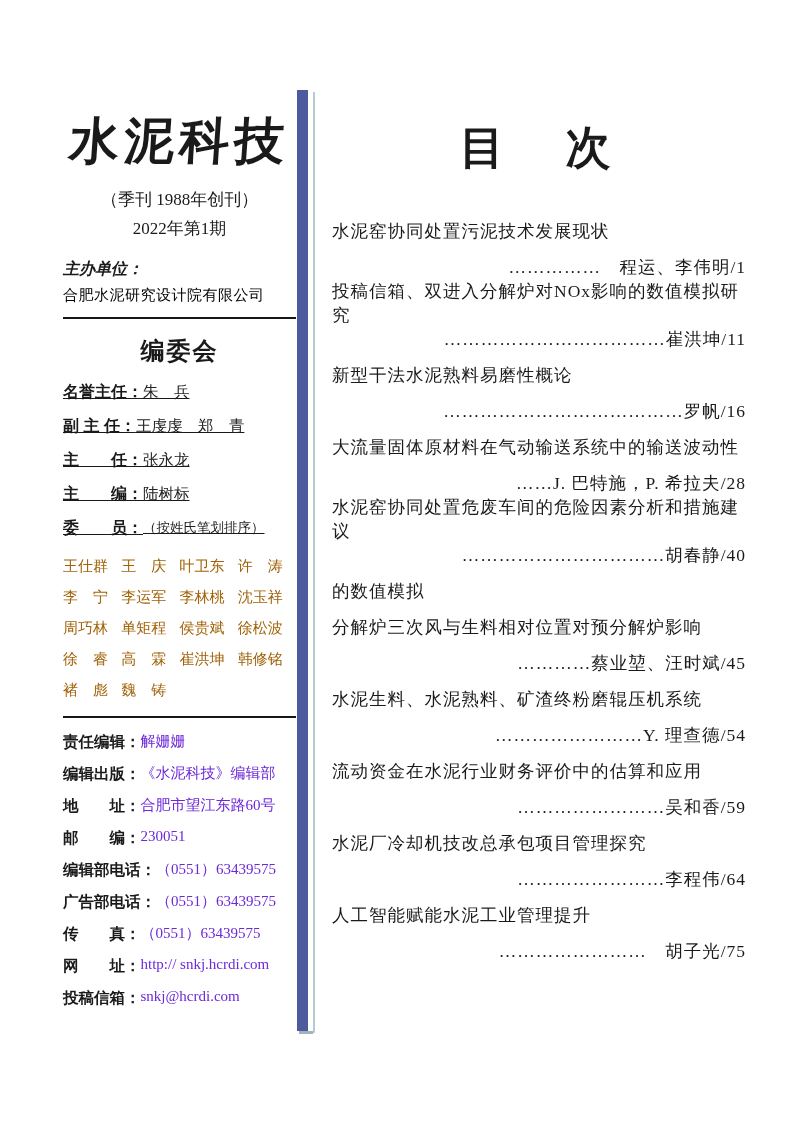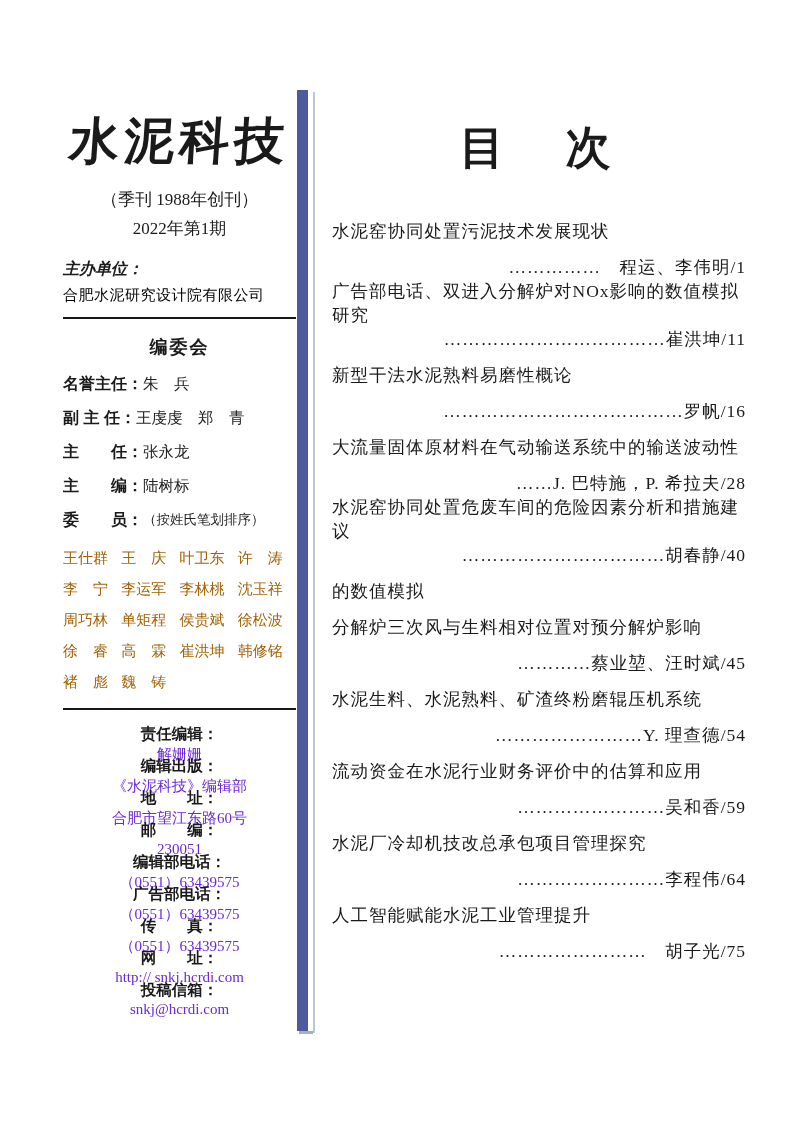--- a/index.html
+++ b/index.html
@@ -49,32 +49,32 @@
   .rule{
     border:none;
     border-top:2px solid #161616;
     margin:0;
   }
   .rule.r1{margin-top:12px;}
   .rule.r2{margin-top:10px;}
   .board-header{
     text-align:center;
     font-weight:bold;
-    font-size:18px;
+    font-size:24px;
     letter-spacing:2px;
     margin-top:16px;
     font-family:Liberation Serif, serif;
   }
   .role-row{
     height:34px;
     display:flex;
     align-items:center;
     font-size:15.5px;
   }
-  .role-rows{margin-top:8px;}
+  .role-rows{margin-top:8px;text-decoration:underline;}
   .role-label{
     font-weight:bold;
     font-size:16px;
     font-family:"Liberation Sans","DejaVu Sans",sans-serif;
     white-space:pre;
   }
   .role-value{
     margin-left:0;
     white-space:pre;
     color:#222;
@@ -90,23 +90,21 @@
     display:flex;
     align-items:center;
     font-size:15px;
     white-space:pre;
     color:#a16207;
   }
   .contact-rows{margin-top:14px;}
   .contact-row{
     height:32px;
     display:flex;
-    align-items:center;
     font-size:15px;
-    flex-direction:column;
   }
   .contact-label{
     font-weight:bold;
     font-size:15.5px;
     font-family:"Liberation Sans","DejaVu Sans",sans-serif;
     white-space:pre;
   }
   .contact-value{
     white-space:pre;
     color:#6d28d9;
@@ -271,21 +269,21 @@
 
     <div class="toc-list">
 
       <div class="toc-entry">
         <div class="toc-line toc-title tt">水泥窑协同处置污泥技术发展现状</div>
 
         <div class="toc-line toc-byline"><span>……………　</span><span>程运、李伟明</span><span>/1</span></div>
       </div>
 
       <div class="toc-entry">
-        <div class="toc-line toc-title tt">广告部电话、双进入分解炉对NOx影响的数值模拟研究</div>
+        <div class="toc-line toc-title tt">投稿信箱、双进入分解炉对NOx影响的数值模拟研究</div>
 
         <div class="toc-line toc-byline"><span>………………………………</span><span>崔洪坤</span><span>/11</span></div>
       </div>
 
       <div class="toc-entry">
         <div class="toc-line toc-title tt">新型干法水泥熟料易磨性概论</div>
 
         <div class="toc-line toc-byline"><span>…………………………………</span><span>罗帆</span><span>/16</span></div>
       </div>
 

